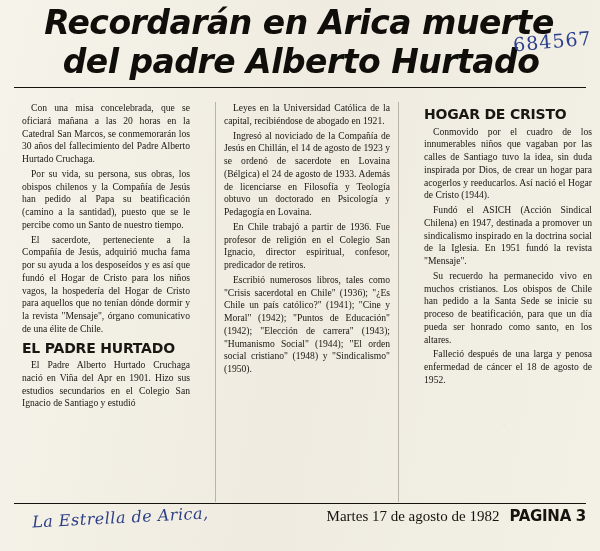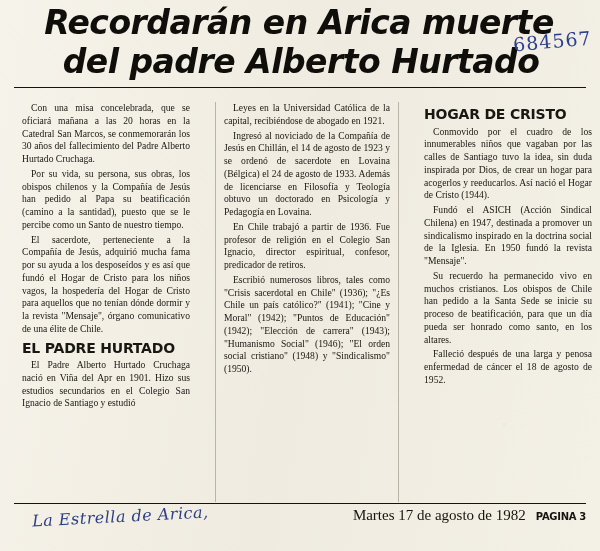--- a/index.html
+++ b/index.html
@@ -129,21 +129,21 @@
     gap: 10px;
     margin-bottom: 4px;
   }
   .date {
     font-family: "Liberation Serif", serif;
     font-size: 15px;
   }
   .page-no {
     font-family: "DejaVu Sans", sans-serif;
     font-weight: bold;
-    font-size: 10px;
+    font-size: 15px;
     letter-spacing: -0.3px;
   }
 </style>
 </head>
 <body>
 
 <div class="page">
 
   <div class="headline">
     <div class="line line1">Recordarán en Arica muerte</div>
@@ -161,27 +161,27 @@
       <p>Por su vida, su persona, sus obras, los obispos chilenos y la Compañía de Jesús han pedido al Papa su beatificación (camino a la santidad), puesto que se le percibe como un Santo de nuestro tiempo.</p>
       <p>El sacerdote, perteneciente a la Compañía de Jesús, adquirió mucha fama por su ayuda a los desposeídos y es así que fundó el Hogar de Cristo para los niños vagos, la hospedería del Hogar de Cristo para aquellos que no tenían dónde dormir y la revista "Mensaje", órgano comunicativo de una élite de Chile.</p>
       <div class="subhead">EL PADRE HURTADO</div>
       <p>El Padre Alberto Hurtado Cruchaga nació en Viña del Apr en 1901. Hizo sus estudios secundarios en el Colegio San Ignacio de Santiago y estudió</p>
     </div>
 
     <div class="col mid">
       <p>Leyes en la Universidad Católica de la capital, recibiéndose de abogado en 1921.</p>
       <p>Ingresó al noviciado de la Compañía de Jesús en Chillán, el 14 de agosto de 1923 y se ordenó de sacerdote en Lovaina (Bélgica) el 24 de agosto de 1933. Además de licenciarse en Filosofía y Teología obtuvo un doctorado en Psicología y Pedagogía en Lovaina.</p>
       <p>En Chile trabajó a partir de 1936. Fue profesor de religión en el Colegio San Ignacio, director espiritual, confesor, predicador de retiros.</p>
-      <p>Escribió numerosos libros, tales como "Crisis sacerdotal en Chile" (1936); "¿Es Chile un país católico?" (1941); "Cine y Moral" (1942); "Puntos de Educación" (1942); "Elección de carrera" (1943); "Humanismo Social" (1946); "El orden social cristiano" (1948) y "Sindicalismo" (1950).</p>
+      <p>Escribió numerosos libros, tales como "Crisis sacerdotal en Chile" (1936); "¿Es Chile un país católico?" (1941); "Cine y Moral" (1942); "Puntos de Educación" (1942); "Elección de carrera" (1943); "Humanismo Social" (1944); "El orden social cristiano" (1948) y "Sindicalismo" (1950).</p>
     </div>
 
     <div class="col right">
       <div class="subhead">HOGAR DE CRISTO</div>
       <p>Conmovido por el cuadro de los innumerables niños que vagaban por las calles de Santiago tuvo la idea, sin duda inspirada por Dios, de crear un hogar para acogerlos y reeducarlos. Así nació el Hogar de Cristo (1944).</p>
-      <p>Fundó el ASICH (Acción Sindical Chilena) en 1947, destinada a promover un sindicalismo inspirado en la doctrina social de la Iglesia. En 1950 fundó la revista "Mensaje".</p>
+      <p>Fundó el ASICH (Acción Sindical Chilena) en 1947, destinada a promover un sindicalismo inspirado en la doctrina social de la Iglesia. En 1951 fundó la revista "Mensaje".</p>
       <p>Su recuerdo ha permanecido vivo en muchos cristianos. Los obispos de Chile han pedido a la Santa Sede se inicie su proceso de beatificación, para que un día pueda ser honrado como santo, en los altares.</p>
       <p>Falleció después de una larga y penosa enfermedad de cáncer el 18 de agosto de 1952.</p>
     </div>
 
   </div>
 
   <div class="footer">
     <div class="footer-rule"></div>
     <div class="footer-row">
       <div class="source-handwriting">La Estrella de Arica,</div>

